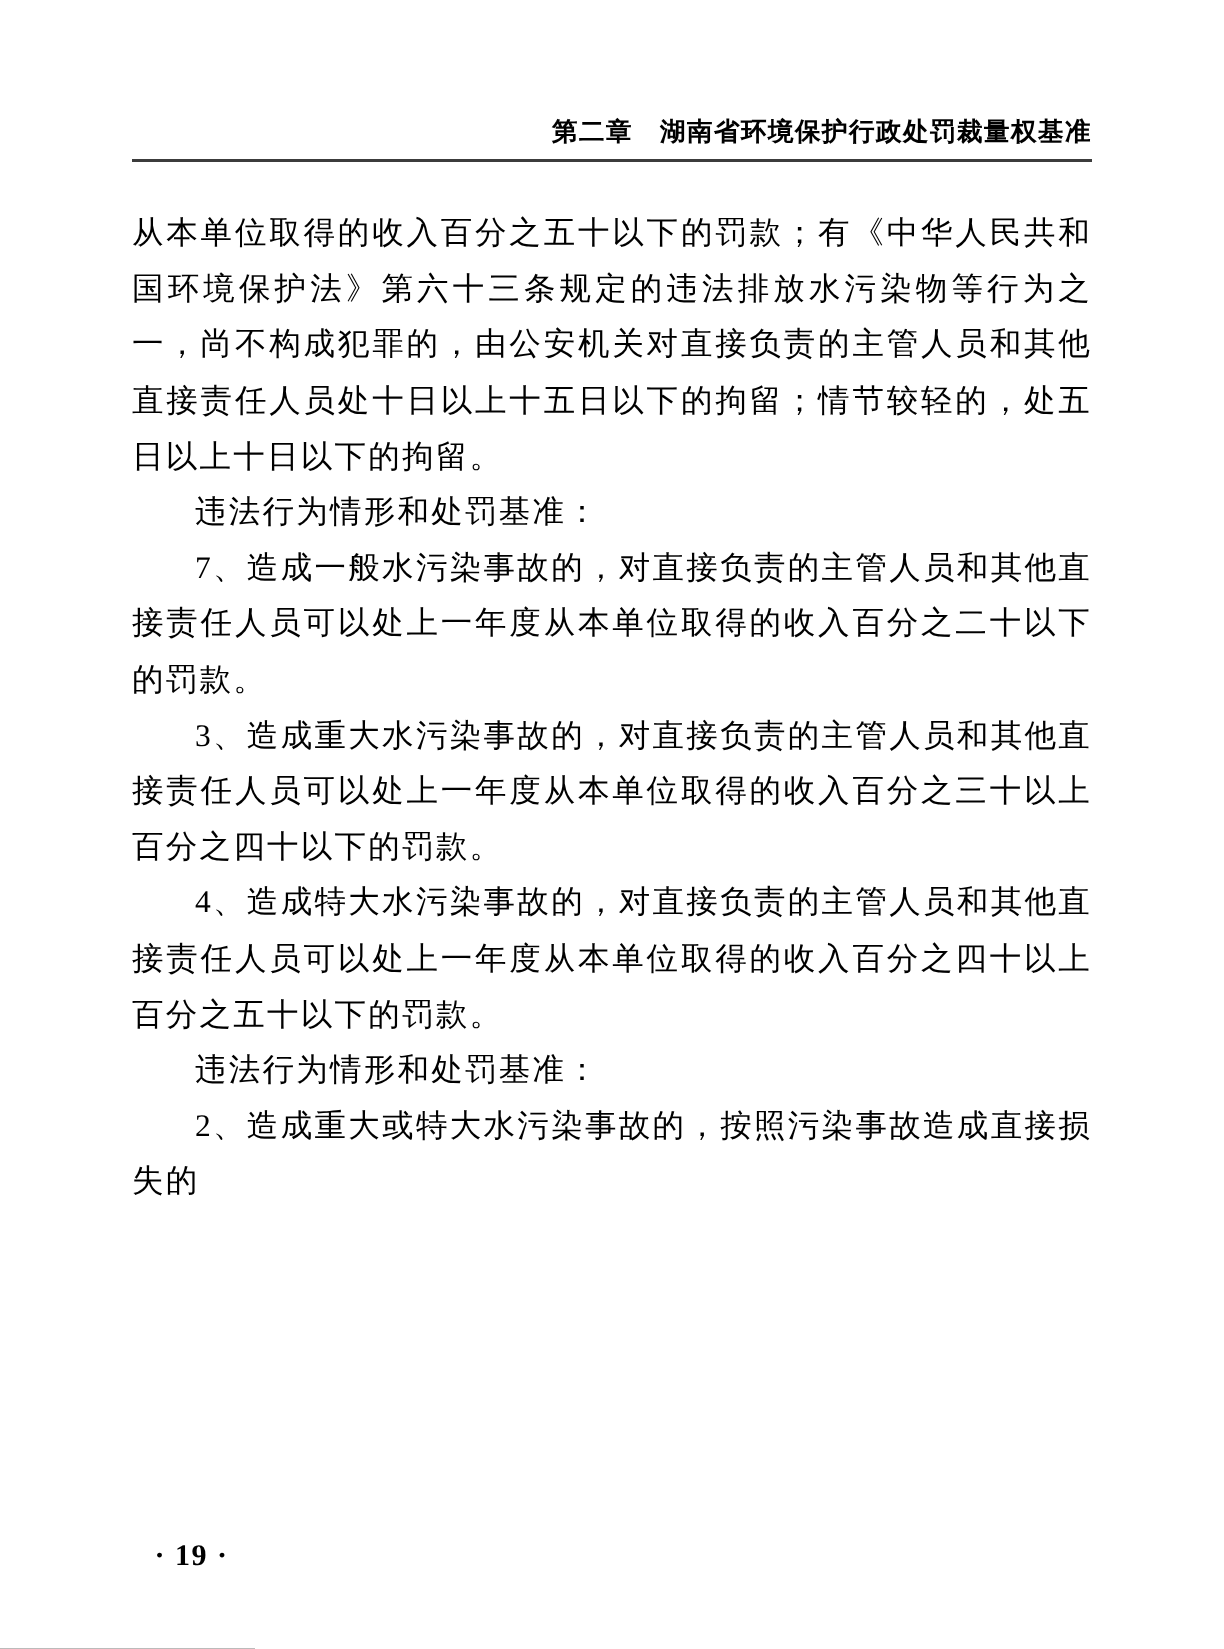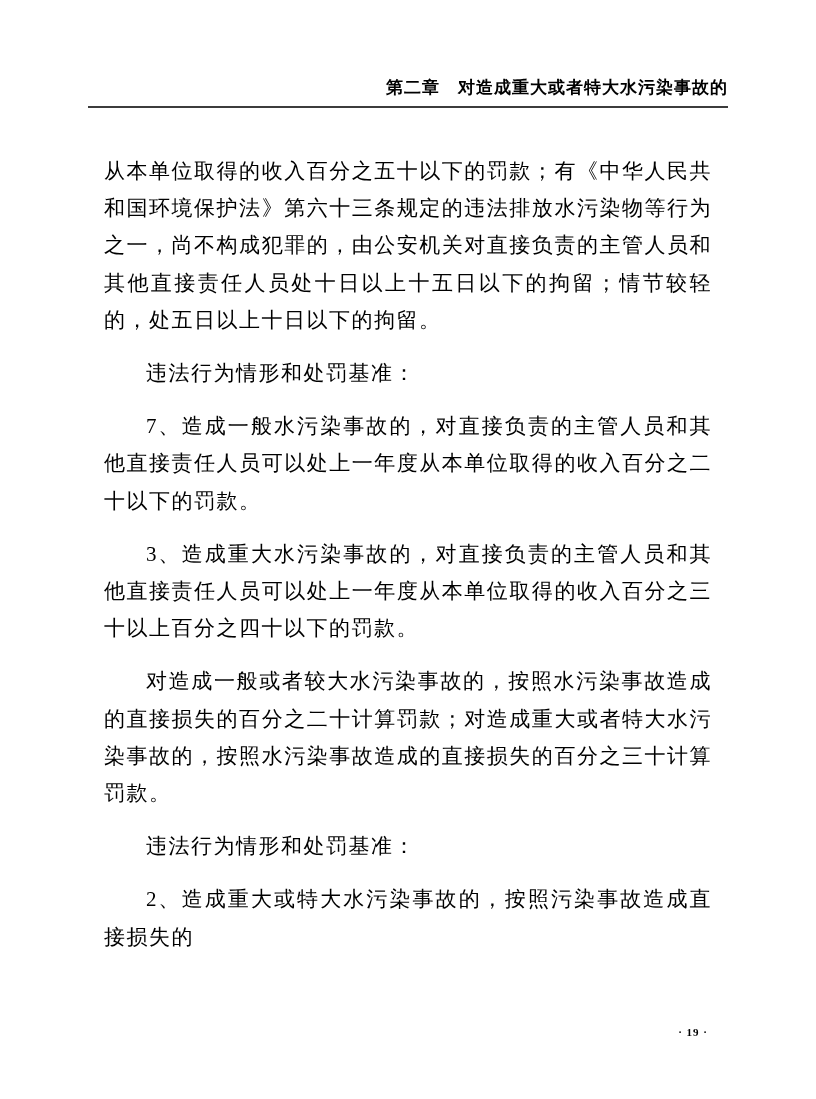--- a/index.html
+++ b/index.html
@@ -32,49 +32,49 @@
     position: absolute;
     top: 137px;
     left: 88px;
     width: 640px;
     font-size: 21px;
     line-height: 37.2px;
     letter-spacing: 1.5px;
     text-align: justify;
     text-justify: inter-character;
   }
-  .body-text p { margin: 16px; }
+  .body-text p { margin: 0; }
   .body-text p.indent { text-indent: 2em; }
   .footer {
     position: absolute;
     top: 1026px;
-    left: 88px;
+    left: 103px;
     width: 640px;
-    text-align: right;
+    text-align: left;
     padding-right: 20px;
-    font-size: 11px;
+    font-size: 20px;
     font-weight: bold;
     letter-spacing: 1px;
   }
 </style>
 </head>
 <body>
 
 <div class="page">
 
   <div class="header">
-    <span class="chapter">第二章</span><span>对造成重大或者特大水污染事故的</span>
+    <span class="chapter">第二章</span><span>湖南省环境保护行政处罚裁量权基准</span>
   </div>
 
   <div class="body-text">
     <p class="para">从本单位取得的收入百分之五十以下的罚款；有《中华人民共和国环境保护法》第六十三条规定的违法排放水污染物等行为之一，尚不构成犯罪的，由公安机关对直接负责的主管人员和其他直接责任人员处十日以上十五日以下的拘留；情节较轻的，处五日以上十日以下的拘留。</p>
     <p class="para indent">违法行为情形和处罚基准：</p>
     <p class="para indent">7、造成一般水污染事故的，对直接负责的主管人员和其他直接责任人员可以处上一年度从本单位取得的收入百分之二十以下的罚款。</p>
     <p class="para indent">3、造成重大水污染事故的，对直接负责的主管人员和其他直接责任人员可以处上一年度从本单位取得的收入百分之三十以上百分之四十以下的罚款。</p>
-    <p class="para indent">对造成一般或者较大水污染事故的，按照水污染事故造成的直接损失的百分之二十计算罚款；对造成重大或者特大水污染事故的，按照水污染事故造成的直接损失的百分之三十计算罚款。</p>
+    <p class="para indent">4、造成特大水污染事故的，对直接负责的主管人员和其他直接责任人员可以处上一年度从本单位取得的收入百分之四十以上百分之五十以下的罚款。</p>
     <p class="para indent">违法行为情形和处罚基准：</p>
     <p class="para indent">2、造成重大或特大水污染事故的，按照污染事故造成直接损失的</p>
   </div>
 
   <div class="footer">
     <span>· 19 ·</span>
   </div>
 
 </div>
 

